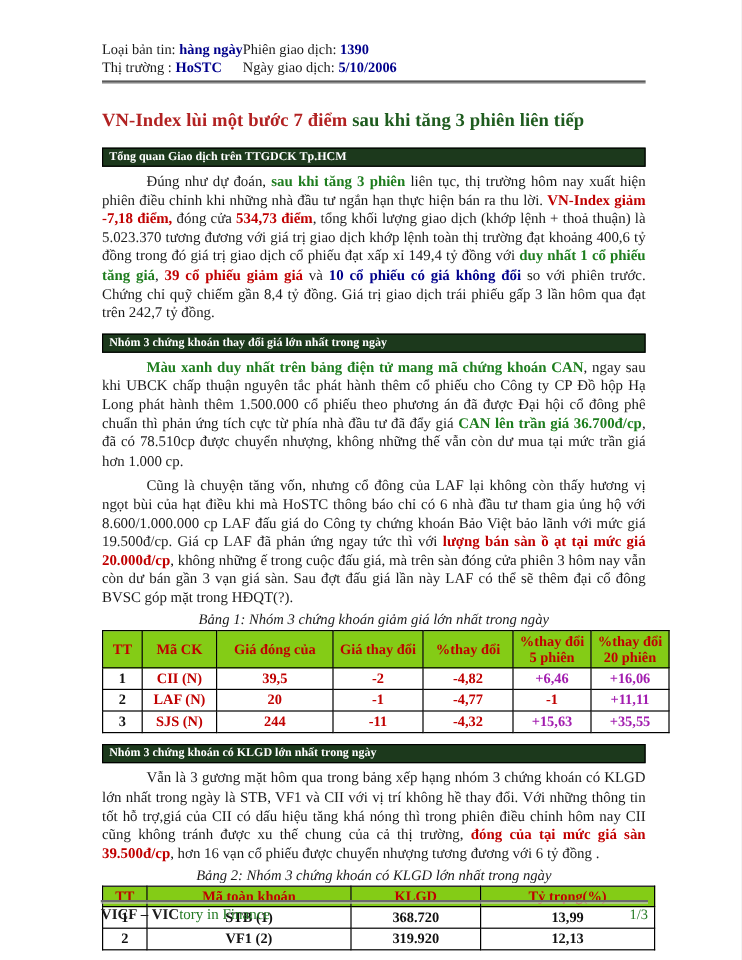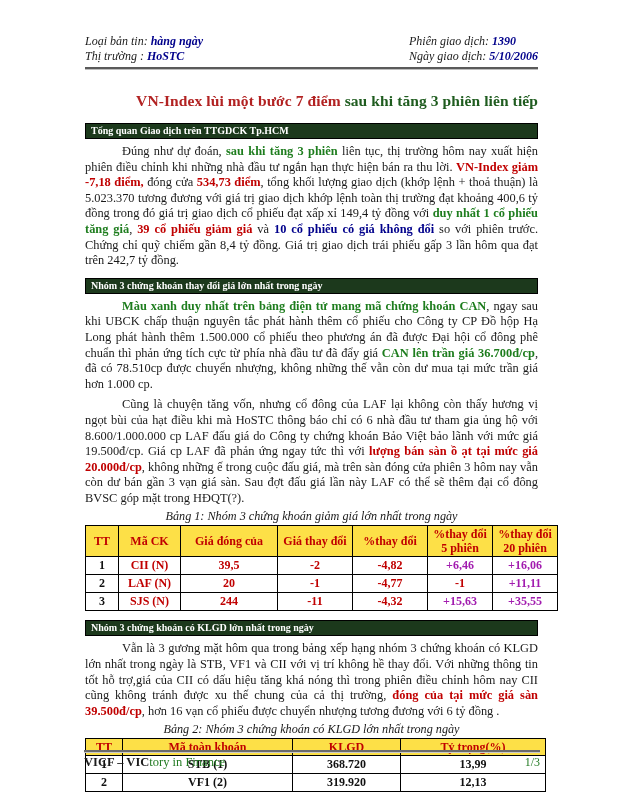--- a/index.html
+++ b/index.html
@@ -10,27 +10,27 @@
     height: 800px;
     margin: 0 auto;
     background: #ffffff;
     font-family: "Liberation Serif", serif;
     color: #1a1a1a;
     overflow: hidden;
     padding: 34px 80px 0 85px;
   }
 
   
-  .meta { display: flex; justify-content: space-between; font-size: 12px; line-height: 15px; font-style: italic; }
+  .meta { display: flex; font-size: 12px; line-height: 15px; }
   .meta .lbl { color: #1a1a1a; }
   .meta .val { font-weight: bold; color: #00008B; }
   .header-rule { border-top: 2px solid #5a5a5a; border-bottom: 1px solid #bdbdbd; height: 3px; margin-top: 3px; }
 
   
-  .title { text-align: right; font-size: 15.5px; font-weight: bold; margin-top: 22px; margin-bottom: 13px; letter-spacing: 0.1px; }
+  .title { text-align: left; font-size: 15.5px; font-weight: bold; margin-top: 22px; margin-bottom: 13px; letter-spacing: 0.1px; }
   .title-red { color: #b22222; }
   .title-green { color: #1f5c1f; }
 
   
   .section-bar {
     background: #1c391c;
     border: 1px solid #000;
     color: #ffffff;
     font-weight: bold;
     font-size: 10px;
@@ -50,21 +50,21 @@
   .run-green { color: #1e7d1e; font-weight: bold; }
   .run-red   { color: #c00000; font-weight: bold; }
   .run-blue  { color: #00008B; font-weight: bold; }
 
   
   .caption { text-align: center; font-style: italic; font-size: 12.2px; margin-top: 3px; margin-bottom: 1px; }
 
   
   table { border-collapse: collapse; width: 460px; margin: 0 auto; font-size: 12px; table-layout: fixed; }
   th, td { border: 1px solid #000; text-align: center; vertical-align: middle; padding: 1px 2px; }
-  th { background: #fde047; color: #c00000; font-weight: bold; font-size: 12px; line-height: 14px; }
+  th { background: #84cc16; color: #c00000; font-weight: bold; font-size: 12px; line-height: 14px; }
   td { font-weight: bold; height: 17px; }
   .c-black { color: #111; }
   .c-red   { color: #c00000; }
   .c-green { color: #a21caf; }
   .t1 th:nth-child(1), .t1 td:nth-child(1) { width: 33px; }
   .t1 th:nth-child(2), .t1 td:nth-child(2) { width: 62px; }
   .t1 th:nth-child(3), .t1 td:nth-child(3) { width: 97px; }
   .t1 th:nth-child(4), .t1 td:nth-child(4) { width: 75px; }
   .t1 th:nth-child(5), .t1 td:nth-child(5) { width: 75px; }
   .t1 th:nth-child(6), .t1 td:nth-child(6) { width: 65px; }

